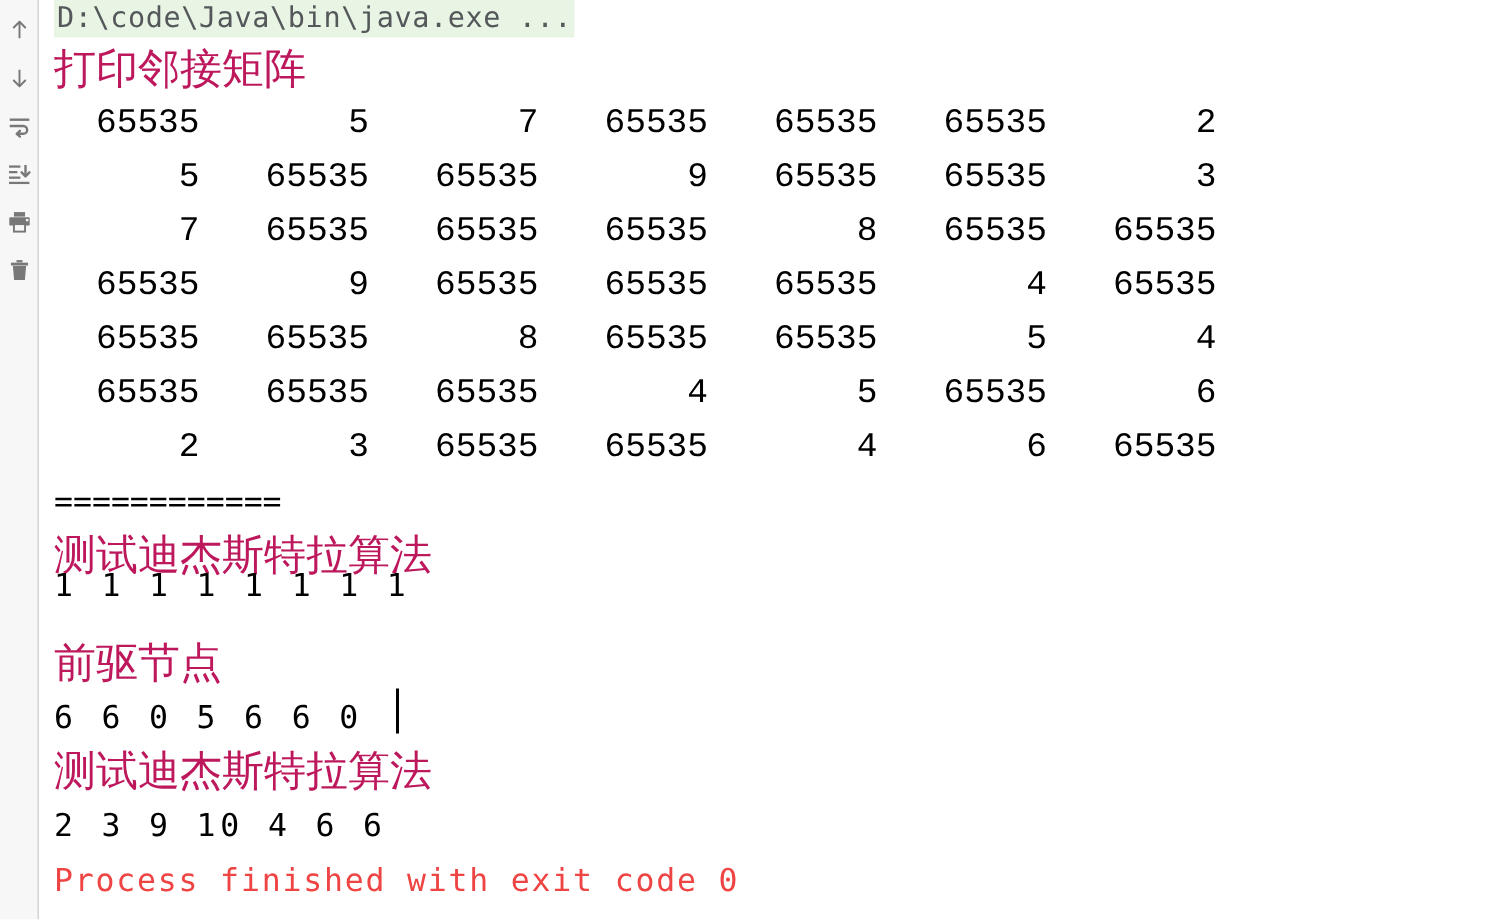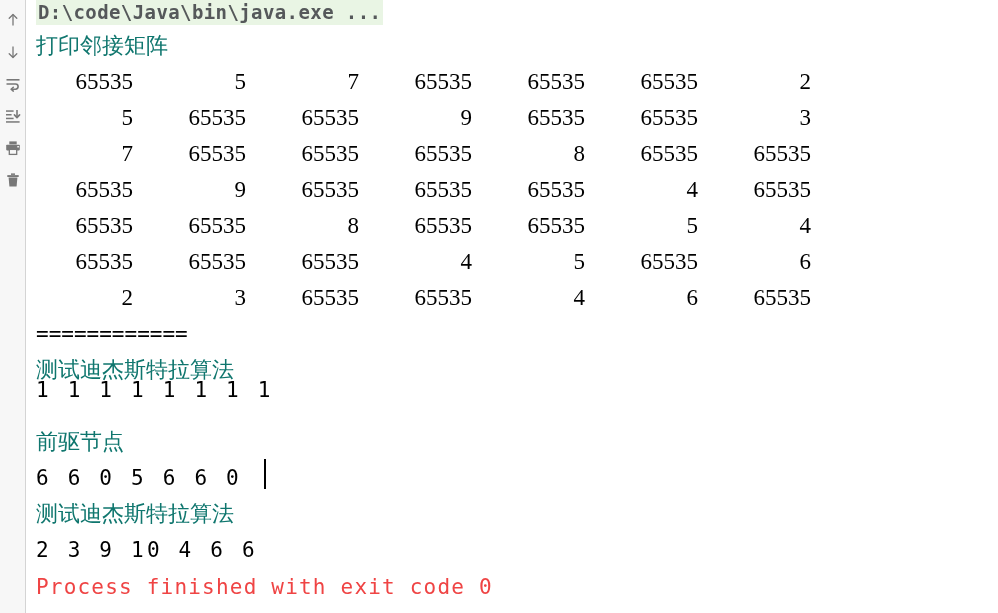--- a/index.html
+++ b/index.html
@@ -62,30 +62,30 @@
     height: 24px;
     padding-left: 10px;
     display: flex;
     align-items: center;
   }
   .cmdline .cmdtext {
     background: #e9f5e4;
     color: #55585a;
     font-family: "DejaVu Sans Mono", monospace;
     font-size: 19px;
-    font-weight: bold;
+    font-weight: normal;
     letter-spacing: 0.4px;
     line-height: 22px;
     padding: 1px 2px 2px 2px;
   }
 
   .cjk {
     font-family: "DejaVu Serif", "Liberation Serif", serif;
-    font-size: 22px;
-    color: #0f766e;
+    font-size: 28px;
+    color: #be185d;
     padding-left: 10px;
     line-height: 36px;
   }
 
   .mono {
     font-family: "DejaVu Sans Mono", monospace;
     font-size: 21px;
     color: #000000;
     padding-left: 10px;
     line-height: 36px;
@@ -106,21 +106,21 @@
     font-size: 21px;
     color: #ef4444;
     padding-left: 10px;
     line-height: 30px;
     letter-spacing: 1.2px;
   }
 
   
   .mrow {
     display: flex;
-    font-family: Liberation Serif, serif;
+    font-family: Liberation Mono, monospace;
     font-size: 23px;
     color: #000000;
     line-height: 36px;
     padding-left: 0px;
   }
   .mcell {
     width: 113px;
     text-align: right;
     padding-right: 6px;
   }

